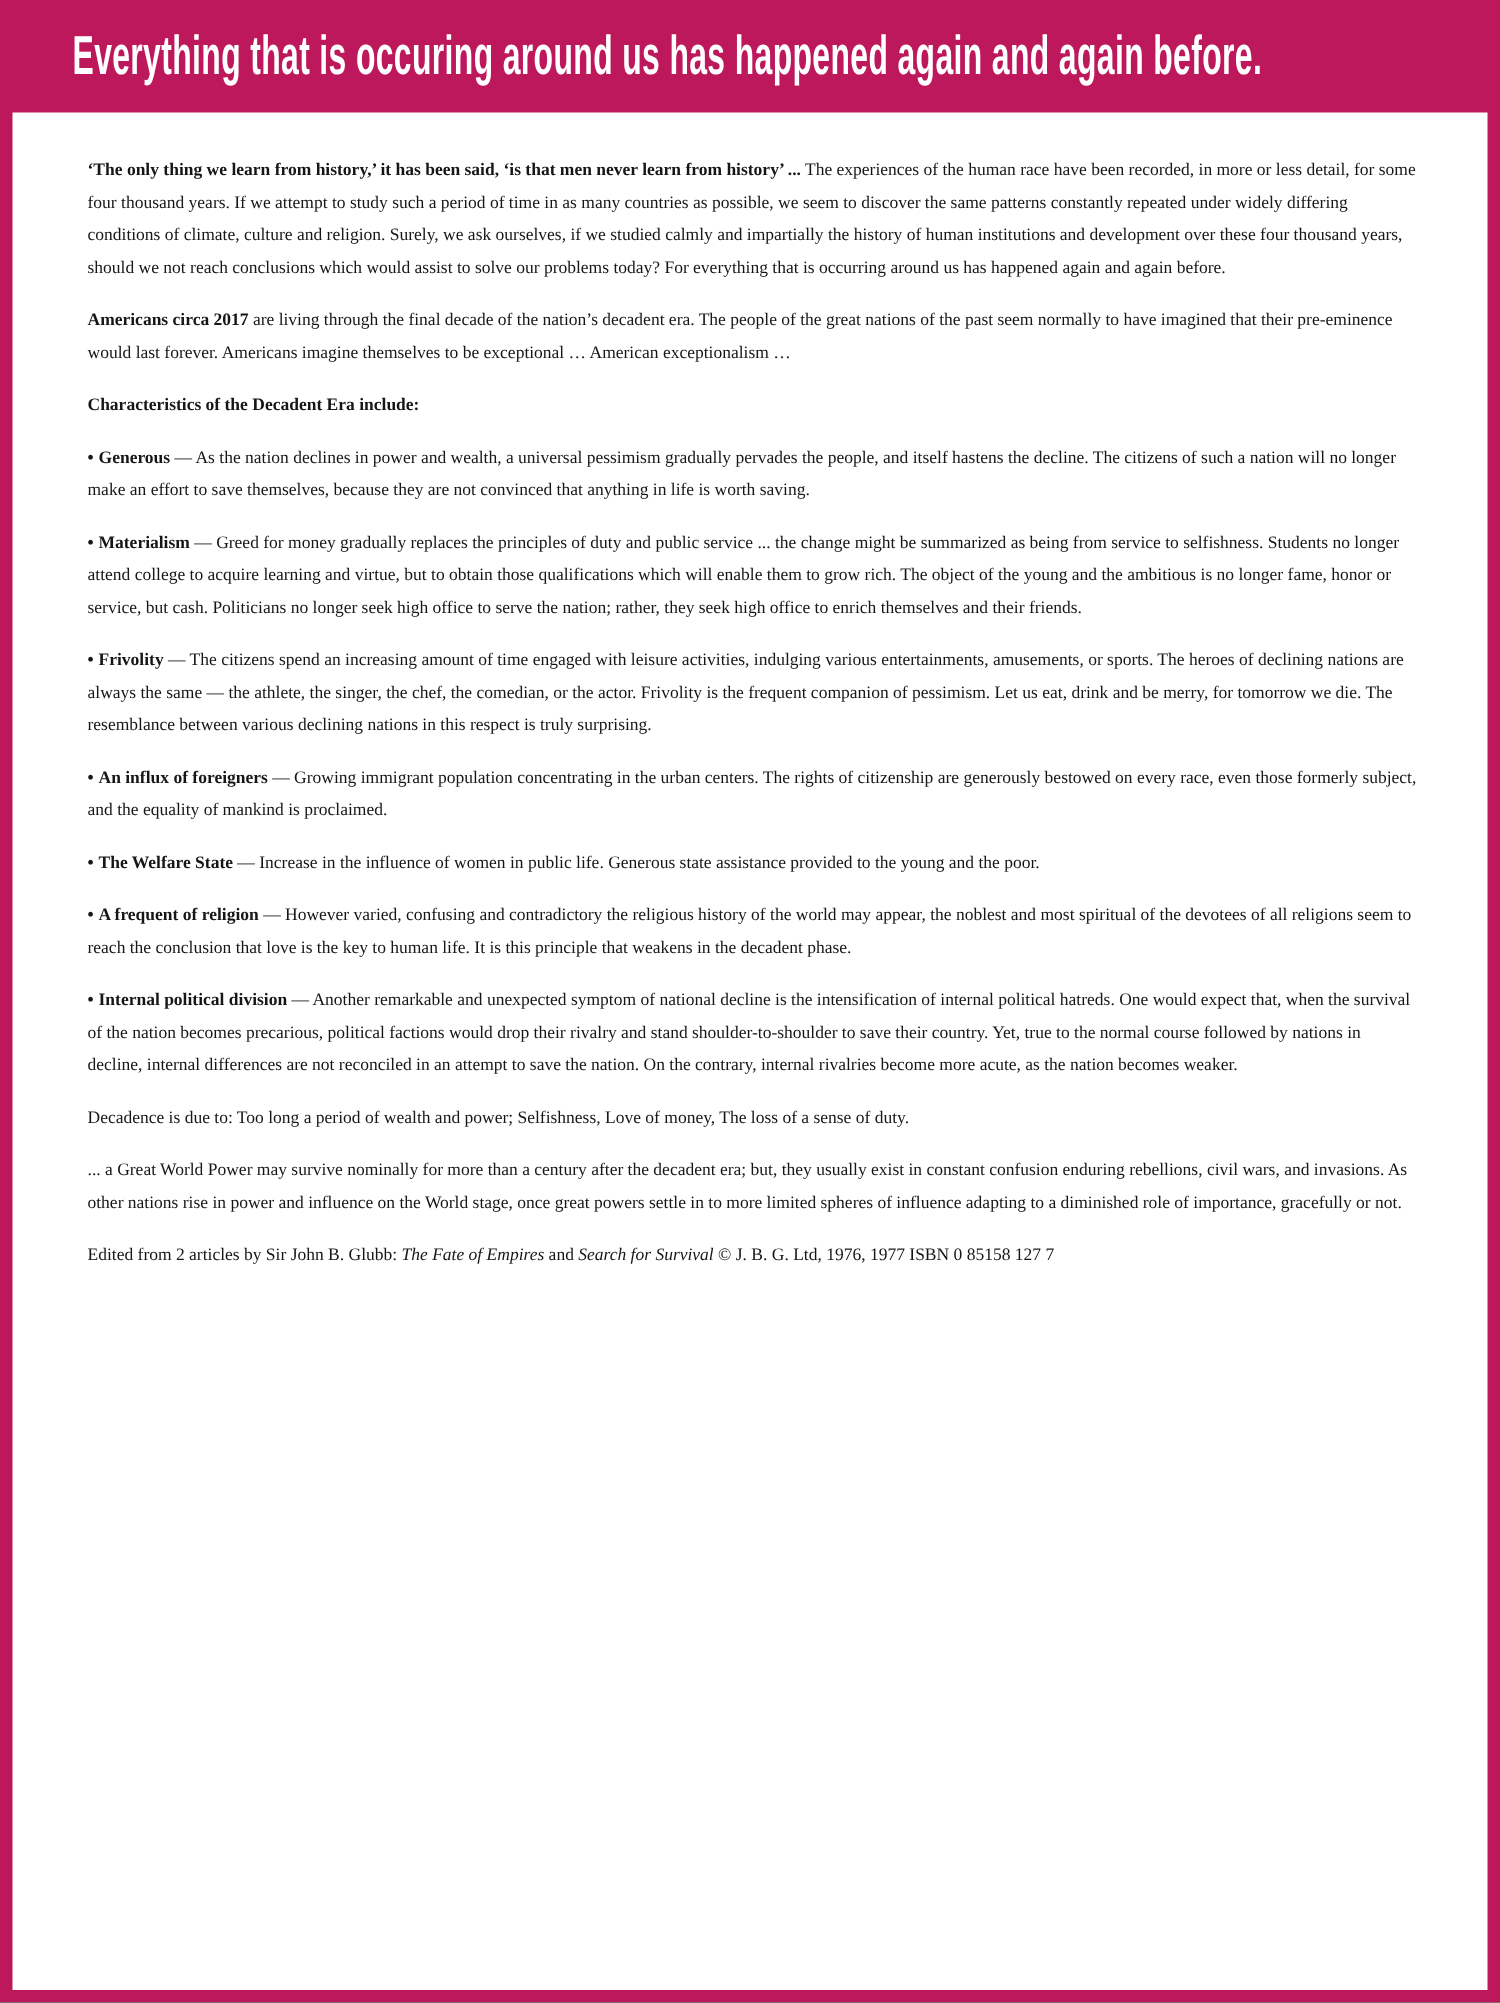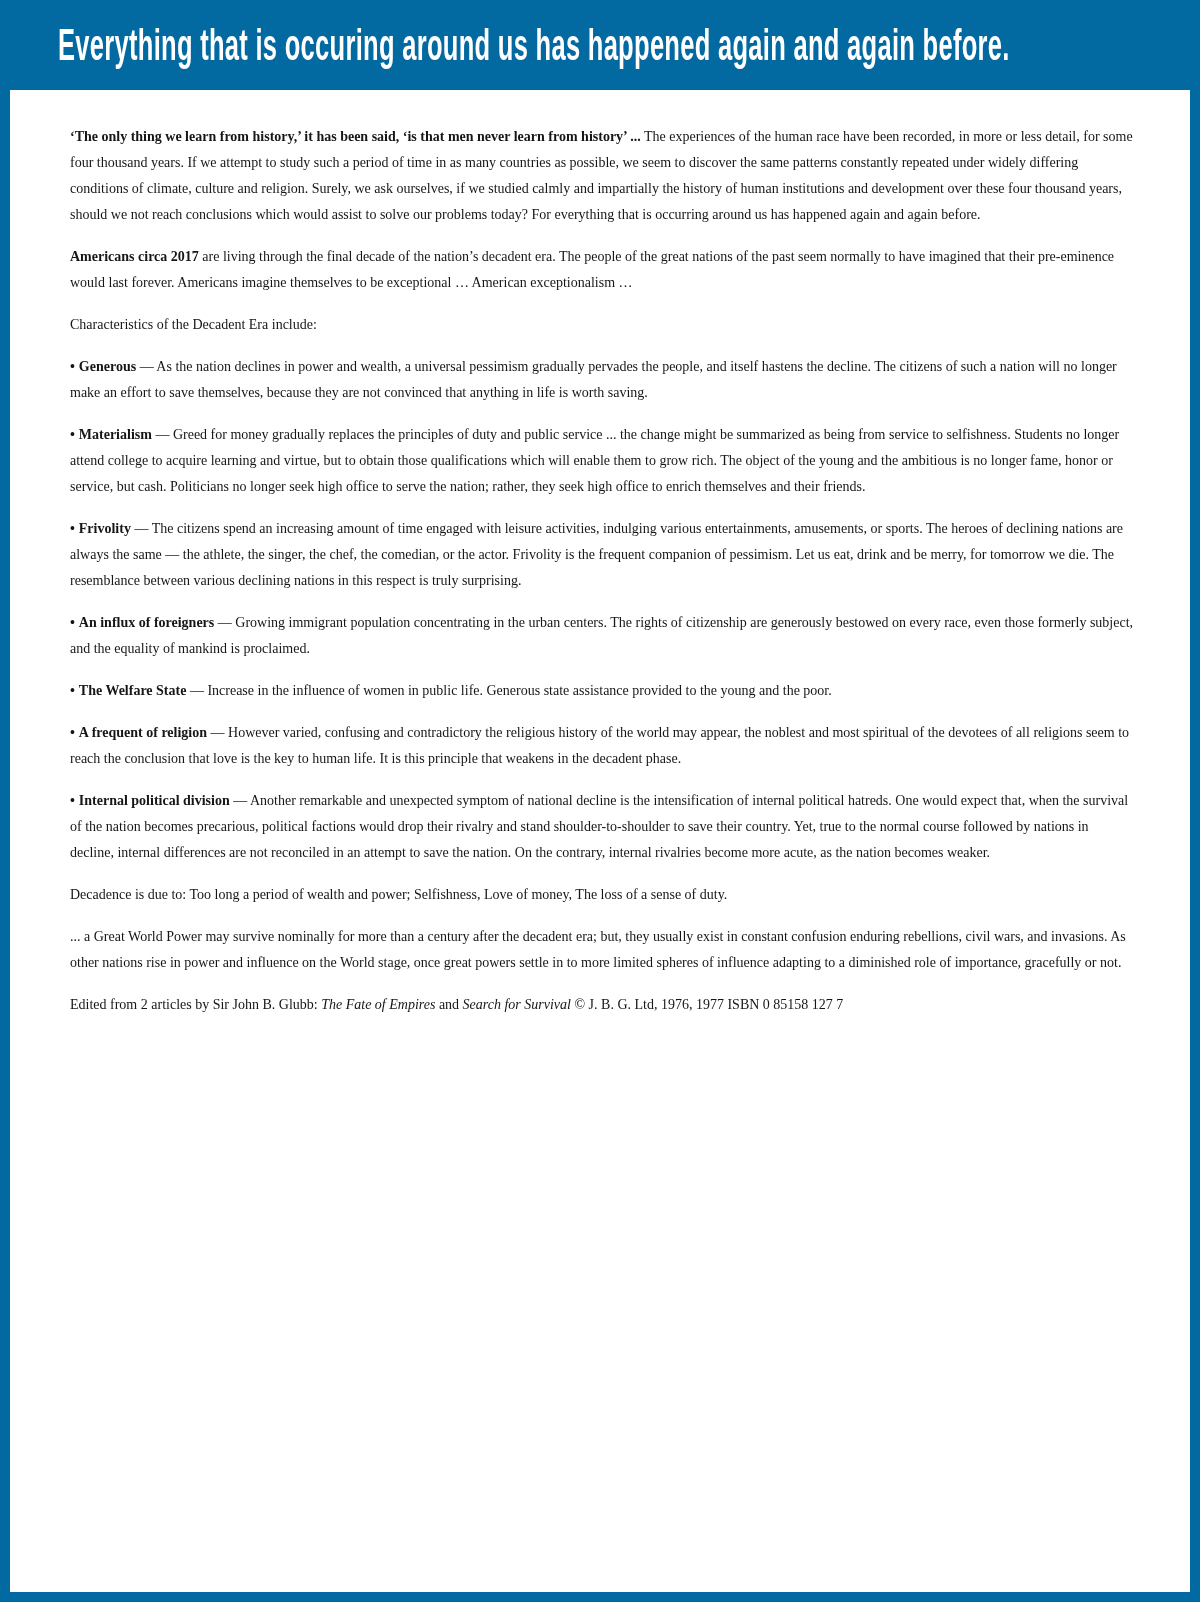--- a/index.html
+++ b/index.html
@@ -1,21 +1,21 @@
 <!DOCTYPE html>
 <html><head>
 <meta charset="utf-8">
 <style>
   html, body { margin: 0; padding: 0; }
   body { background: #000; width: 1200px; }
 
   .frame {
     width: 1200px;
     height: 1602px;
-    background: #0369a1;
+    background: #be185d;
     box-sizing: border-box;
     position: relative;
   }
 
   .header-bar {
     height: 90px;
     display: flex;
     align-items: center;
     padding-left: 58px;
     overflow: hidden;
@@ -43,21 +43,21 @@
 
   .doc {
     font-family: "Liberation Serif", serif;
     font-size: 14px;
     line-height: 26px;
     color: #161616;
   }
 
   .doc p { margin: 0 0 16px 0; }
 
-  .section-heading { font-weight: normal; }
+  .section-heading { font-weight: bold; }
 
   .bullet-marker { margin-right: 0.28em; }
 
   .footer-citation { margin-top: 2px; }
 </style>
 </head>
 <body>
 
 <div class="frame">
 

